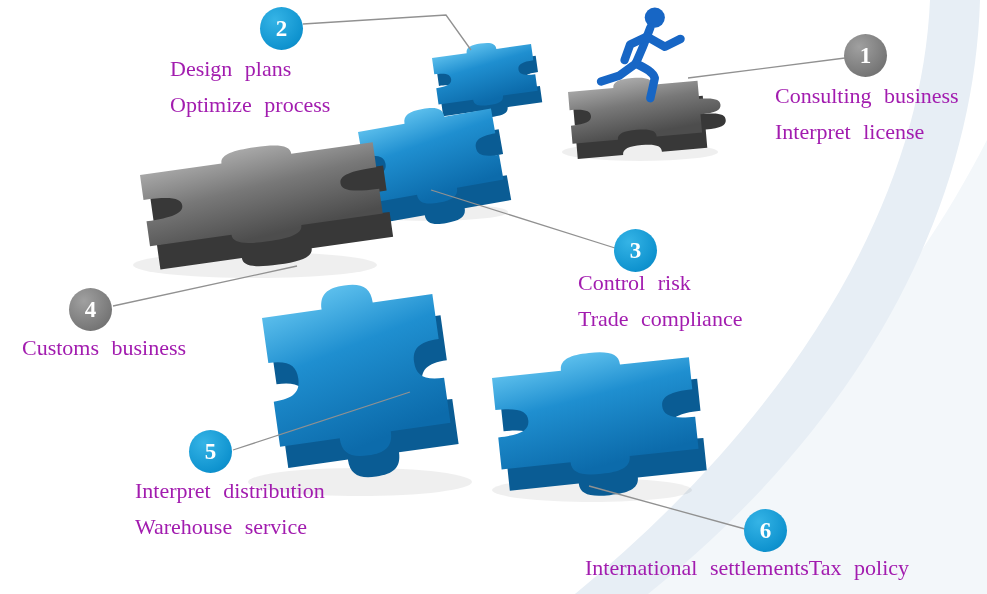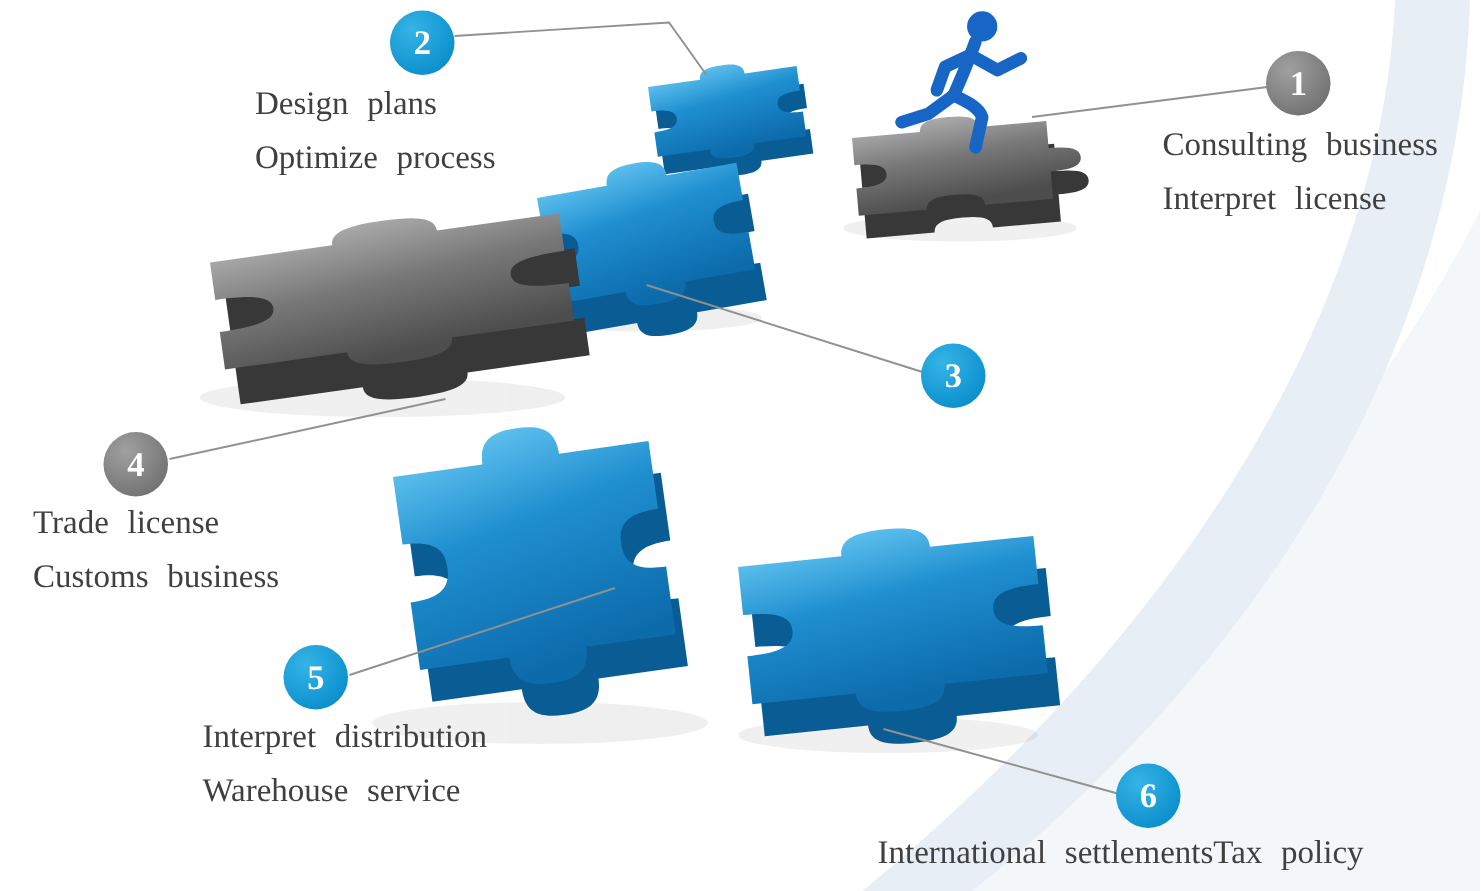--- a/index.html
+++ b/index.html
@@ -15,21 +15,21 @@
     position:absolute;
     width:43px;height:43px;border-radius:50%;
     display:flex;align-items:center;justify-content:center;
     color:#ffffff;font-size:23px;font-weight:bold;
     z-index:3;
   }
   .badge.blue{background:radial-gradient(circle at 35% 30%, #35b4e6, #0f93cf 70%, #0b7fb8 100%);}
   .badge.gray{background:radial-gradient(circle at 35% 30%, #a0a0a0, #777777 70%, #646464 100%);}
   .label{
     position:absolute;
-    color:#404040;
+    color:#a21caf;
     font-size:22px;
     word-spacing:7px;
     white-space:nowrap;
     z-index:2;
   }
   .lbl-line{line-height:23px;margin-bottom:13px;}
 </style>
 </head>
 <body>
 
@@ -133,23 +133,26 @@
   <div class="label" style="left:775px;top:84px">
     <div class="lbl-line">Consulting business</div>
     <div class="lbl-line">Interpret license</div>
   </div>
 
   <div class="label" style="left:170px;top:57px">
     <div class="lbl-line">Design plans</div>
     <div class="lbl-line">Optimize process</div>
   </div>
 
+  <div class="label" style="left:578px;top:271px">
+    <div class="lbl-line">Control risk</div>
+    <div class="lbl-line">Trade compliance</div>
+  </div>
 
   <div class="label" style="left:22px;top:336px">
-    <div class="lbl-line">Trade license</div>
     <div class="lbl-line">Customs business</div>
   </div>
 
   <div class="label" style="left:135px;top:479px">
     <div class="lbl-line">Interpret distribution</div>
     <div class="lbl-line">Warehouse service</div>
   </div>
 
   <div class="label" style="left:585px;top:556px">
     <div class="lbl-line">International settlementsTax policy</div>

